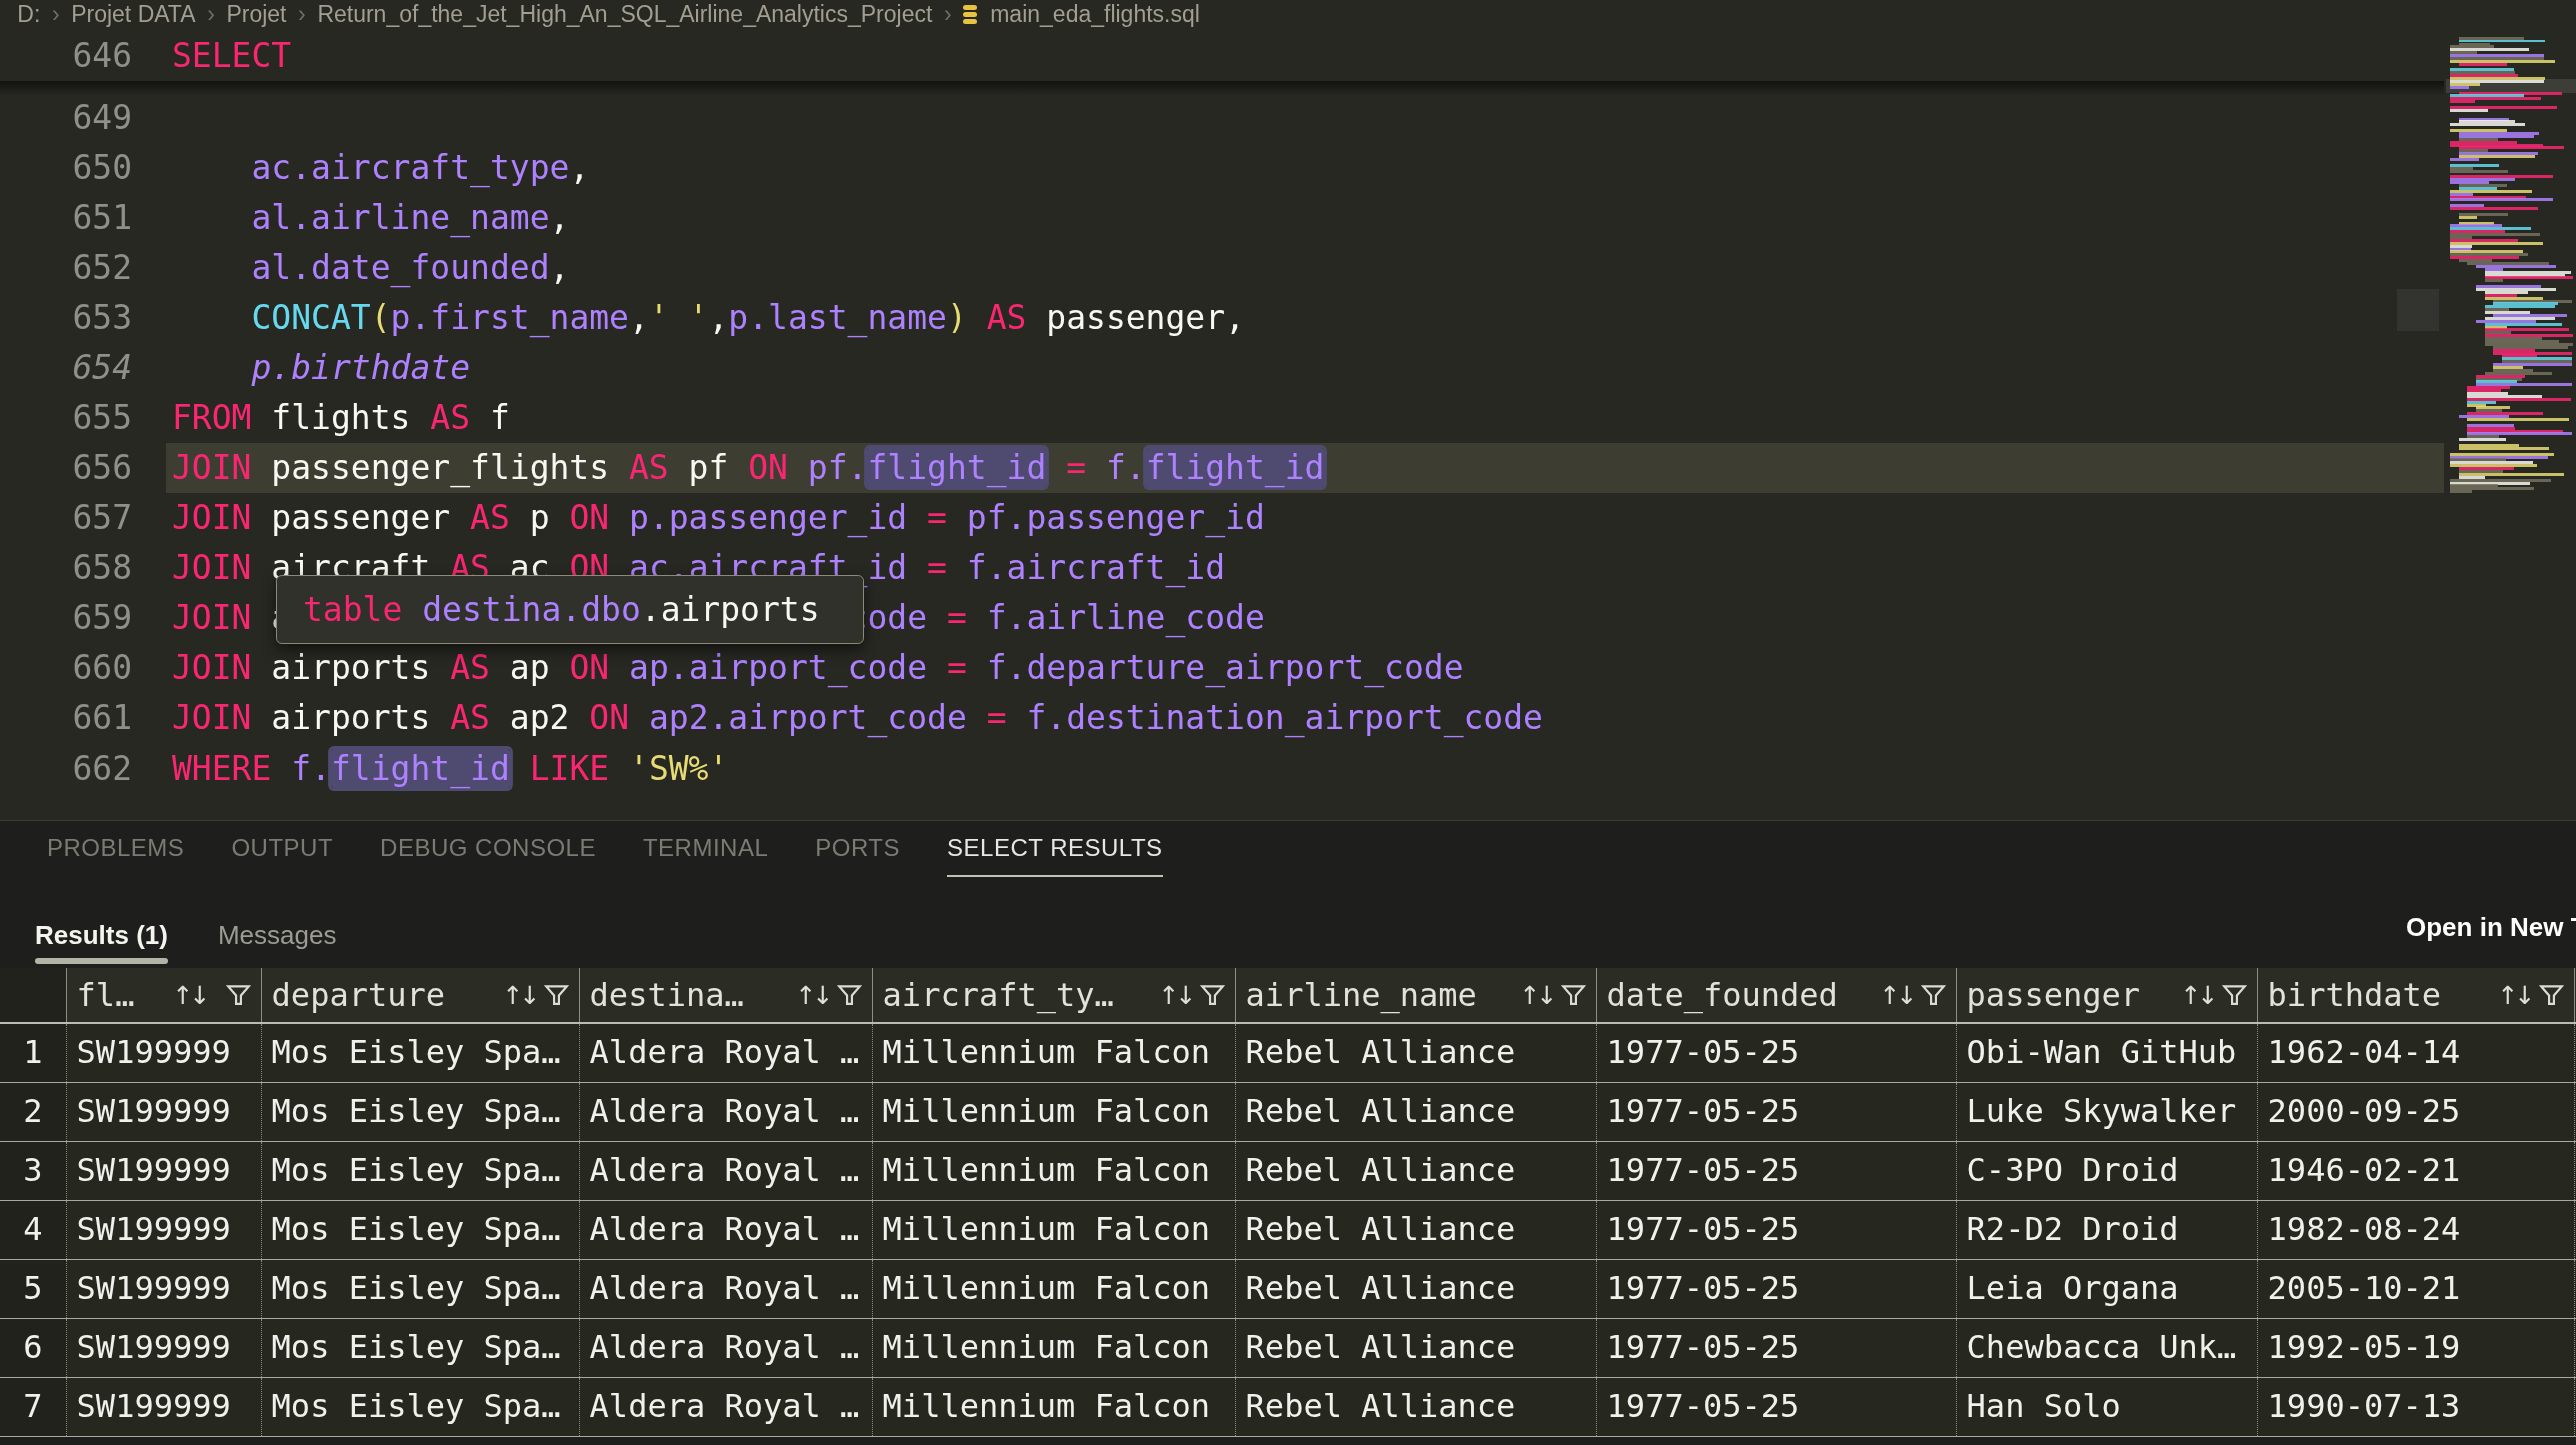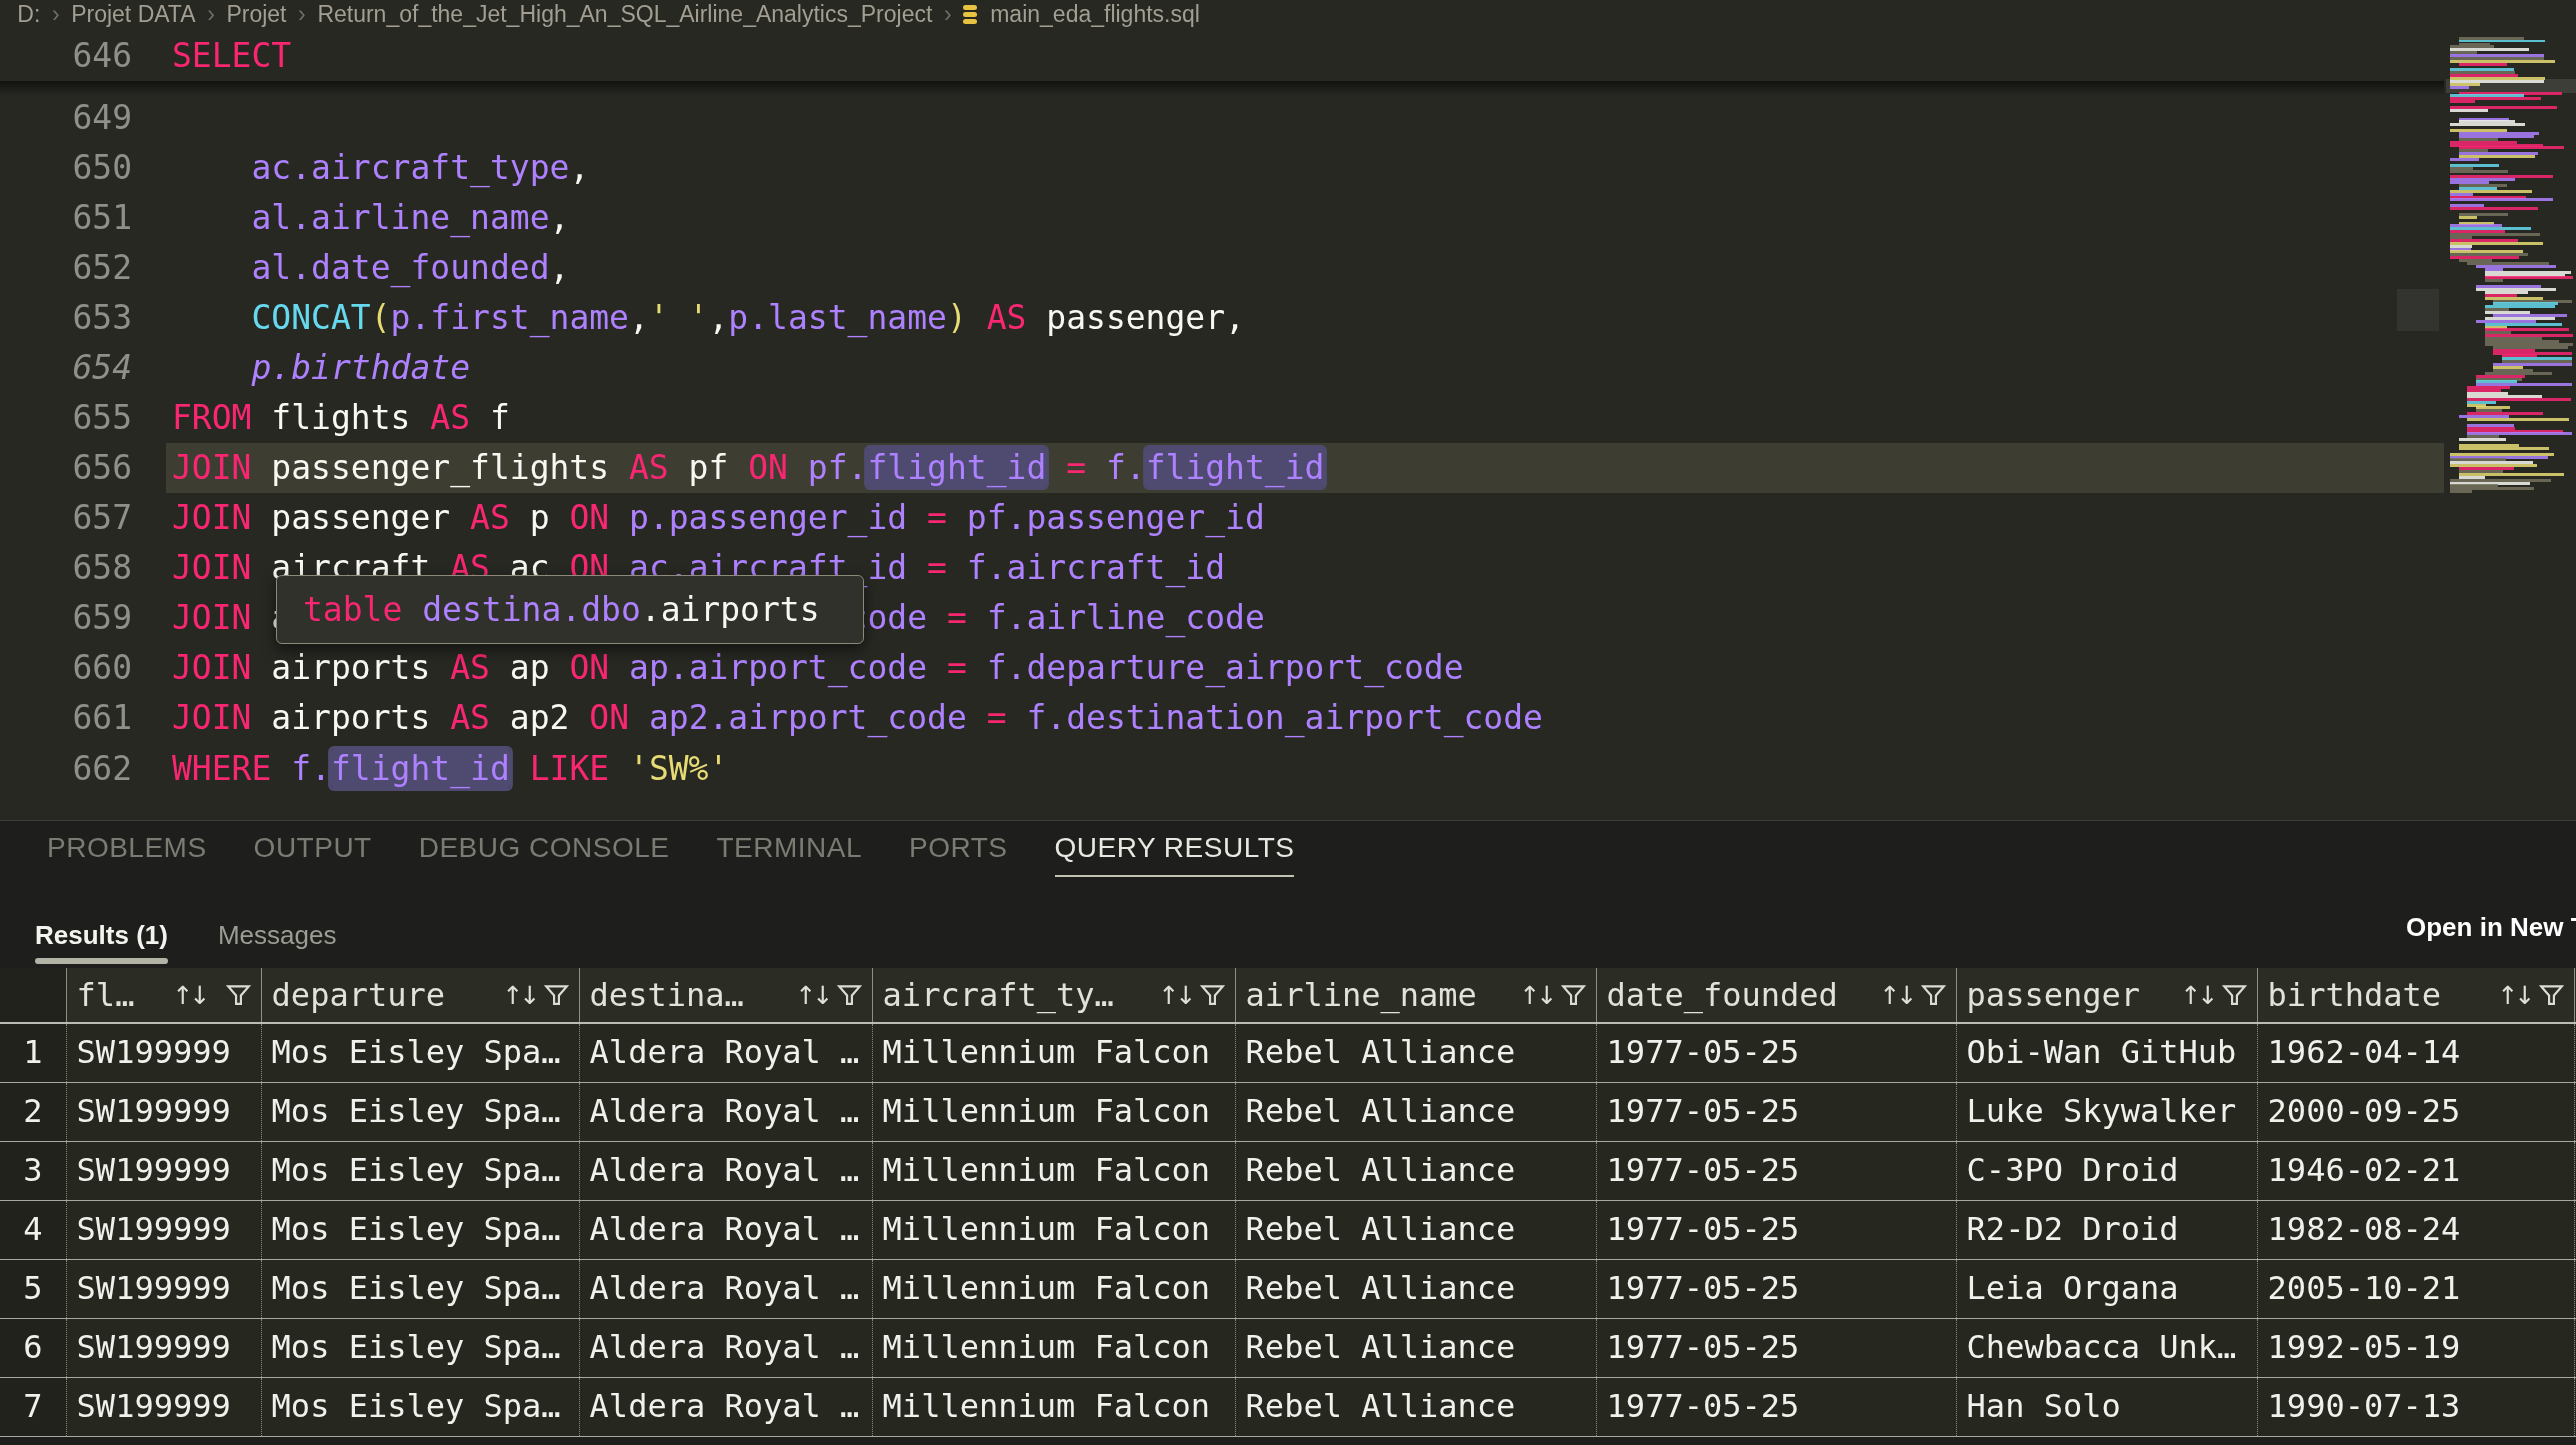--- a/index.html
+++ b/index.html
@@ -29,21 +29,21 @@
            background:#30312a;border:1.9px solid #8d8a7a;border-radius:5.8px;box-shadow:0 5.8px 13.5px rgba(0,0,0,.5);
            display:flex;align-items:center;padding-left:26px;white-space:pre;}
   .minimap{position:absolute;left:2446px;top:0;width:130px;height:792px;overflow:hidden;}
   .mm-bar{position:absolute;height:2.9px;opacity:.85;}
   .mm-slider{position:absolute;left:0;top:50px;width:130px;height:13.5px;background:rgba(220,220,210,.12);}
   .vscroll{position:absolute;left:2397px;top:260px;width:42px;height:42px;background:rgba(255,255,255,.06);}
 
   
   .panel{position:absolute;top:820px;left:0;width:2576px;height:625px;background:#1e1f1c;border-top:1.9px solid #3d3d35;}
   .panel-tabs{position:absolute;top:0;left:0;height:56px;display:flex;align-items:stretch;padding-left:47px;}
-  .panel-tab{display:flex;align-items:center;margin-right:47px;font-size:28px;letter-spacing:0.5px;
+  .panel-tab{display:flex;align-items:center;margin-right:47px;font-size:24px;letter-spacing:0.5px;
              color:#7b7b73;border-bottom:2.9px solid transparent;cursor:default;text-align:right;}
   .panel-tab.active{color:#e8e8e2;border-bottom-color:#c2c2b2;}
   .results-bar{position:absolute;top:83px;left:0;height:62px;display:flex;align-items:center;padding-left:35px;gap:50px;}
   .results-tab{position:relative;font-size:26px;color:#9c9c93;height:62px;display:flex;align-items:center;}
   .results-tab.active{color:#f4f4ef;font-weight:bold;}
   .results-tab.active::after{content:"";position:absolute;left:0;bottom:1.9px;width:100%;height:5.8px;
                              background:#b3b3a6;border-radius:2.9px;}
   .open-new{position:absolute;top:91px;left:2406px;width:193px;overflow:hidden;white-space:nowrap;
             font-size:26px;font-weight:bold;color:#ffffff;}
 
@@ -250,21 +250,21 @@
       <div class="code-line" style="top: 715px;"><div class="gutter">662</div><div class="ctext"><span class="tok-kw">WHERE</span><span class="tok-fg"> </span><span class="tok-id">f.</span><span class="tok-id tok-hl">flight_id</span><span class="tok-fg"> </span><span class="tok-kw">LIKE</span><span class="tok-fg"> </span><span class="tok-str">'SW%'</span></div></div>
     </div>
 
   <div class="panel">
     <div class="panel-tabs">
         <div class="panel-tab">PROBLEMS</div>
         <div class="panel-tab">OUTPUT</div>
         <div class="panel-tab">DEBUG CONSOLE</div>
         <div class="panel-tab">TERMINAL</div>
         <div class="panel-tab">PORTS</div>
-        <div class="panel-tab active">QUERY RESULTS</div>
+        <div class="panel-tab active">SELECT RESULTS</div>
       </div>
     <div class="results-bar">
         <div class="results-tab active">Results (1)</div>
         <div class="results-tab">Messages</div>
       </div>
     <div class="open-new">Open in New Ta</div>
     <div class="grid">
       <div class="g-header">
           <div class="g-hcell g-hblank" style="width: 67px;"></div>
           <div class="g-hcell" style="width: 195px; gap: 12px;">

